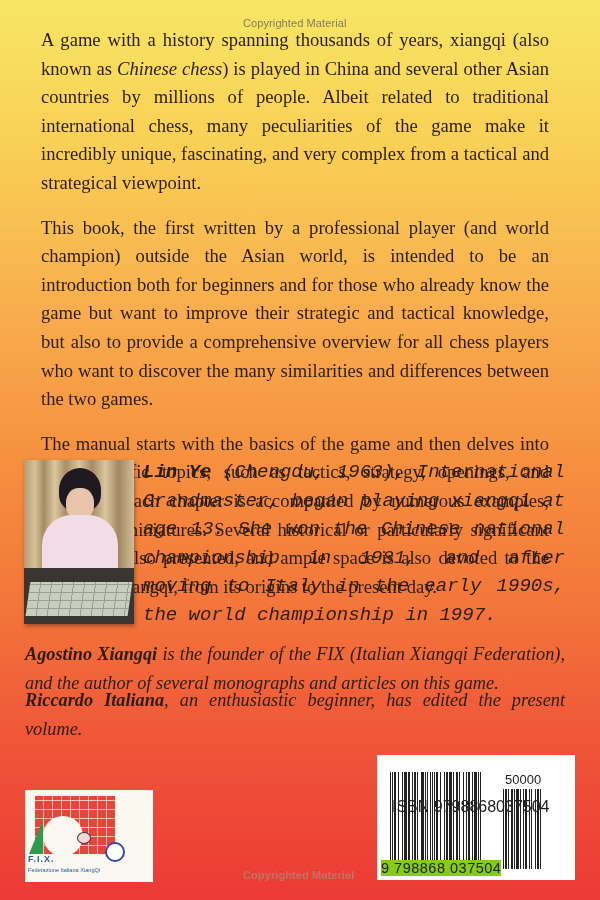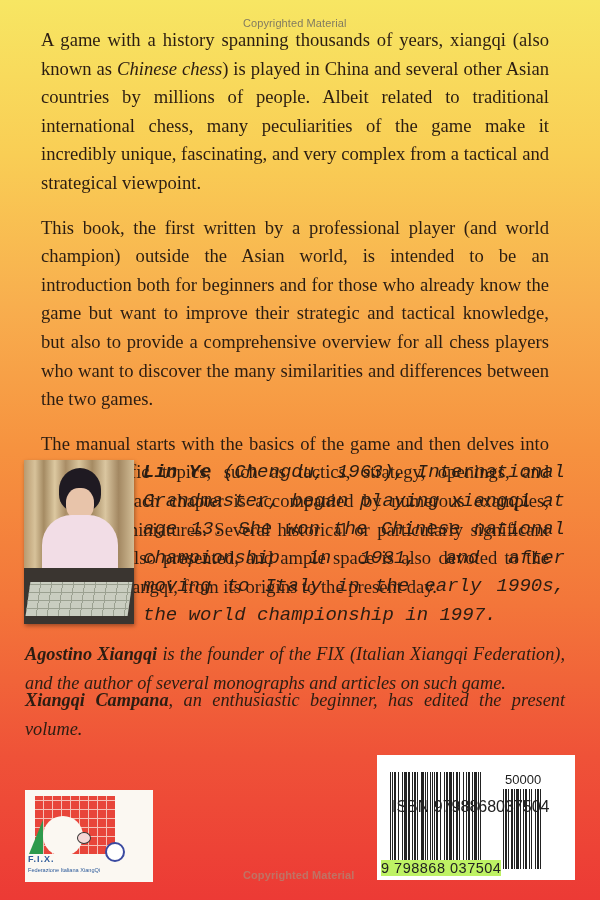--- a/index.html
+++ b/index.html
@@ -61,21 +61,21 @@
   .logo .name { position:absolute; left:3px; top:64px; font-family:"Liberation Sans", sans-serif; font-size:9px; color:#2c5a9a; font-weight:bold; letter-spacing:1px; }
   .logo .sub { position:absolute; left:3px; top:77px; font-family:"Liberation Sans", sans-serif; font-size:5.6px; color:#2c5a9a; white-space:nowrap; }
   .barcode {
     position:absolute; left:377px; top:755px; width:198px; height:125px; background:#fff;
     font-family:"Liberation Sans", sans-serif; color:#222;
   }
   .barcode .isbn { position:absolute; left:15px; top:3px; font-size:16px;margin-top:40px; }
   .barcode .bars { position:absolute; left:13px; top:17px; width:107px; height:92px; }
   .barcode .addon-num { position:absolute; left:128px; top:17px; font-size:13px; }
   .barcode .addon { position:absolute; left:126px; top:34px; width:54px; height:80px; }
-  .barcode .digits { position:absolute; left:4px; top:105px; font-size:14.5px; letter-spacing:0.5px; background:#bef264; }
+  .barcode .digits { position:absolute; left:4px; top:105px; font-size:14.5px; letter-spacing:0.5px; background:#84cc16; }
   .bars span, .addon span { position:absolute; top:0; bottom:0; background:#222; }
 </style>
 </head>
 <body>
 
 <div class="wm top">Copyrighted Material</div>
 
 <div class="blurb">
   <p><span>A game with a history spanning thousands of years, xiangqi (also known as </span><em>Chinese chess</em><span>) is played in China and several other Asian countries by millions of people. Albeit related to traditional international chess, many peculiarities of the game make it incredibly unique, fascinating, and very complex from a tactical and strategical viewpoint.</span></p>
   <p>This book, the first written by a professional player (and world champion) outside the Asian world, is intended to be an introduction both for beginners and for those who already know the game but want to improve their strategic and tactical knowledge, but also to provide a comprehensive overview for all chess players who want to discover the many similarities and differences between the two games.</p>
@@ -85,23 +85,23 @@
 <div class="photo">
   <div class="hair"></div>
   <div class="face"></div>
   <div class="body"></div>
   <div class="table"></div>
   <div class="board"></div>
 </div>
 
 <div class="bio"><b>Lin Ye</b><span> (Chengdu, 1963), International Grandmaster, began playing xiangqi at age 13. She won the Chinese national championship in 1981, and after moving to Italy in the early 1990s, the world championship in 1997.</span></div>
 
-<div class="credit c1"><b>Agostino Xiangqi</b><span> is the founder of the FIX (Italian Xiangqi Federation), and the author of several monographs and articles on such game.</span></div>
+<div class="credit c1"><b>Agostino Xiangqi</b><span> is the founder of the FIX (Italian Xiangqi Federation), and the author of several monographs and articles on this game.</span></div>
 
-<div class="credit c2"><b>Xiangqi Campana</b><span>, an enthusiastic beginner, has edited the present volume.</span></div>
+<div class="credit c2"><b>Riccardo Italiana</b><span>, an enthusiastic beginner, has edited the present volume.</span></div>
 
 <div class="logo">
   <div class="grid"></div>
   <div class="white-curve"></div>
   <div class="green"></div>
   <div class="piece1"></div>
   <div class="piece2"></div>
   <div class="name">F.I.X.</div>
   <div class="sub">Federazione Italiana XiangQi</div>
 </div>

